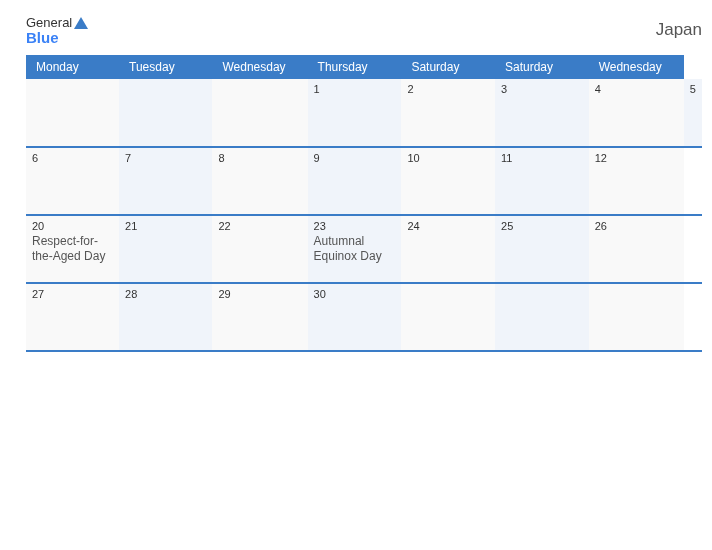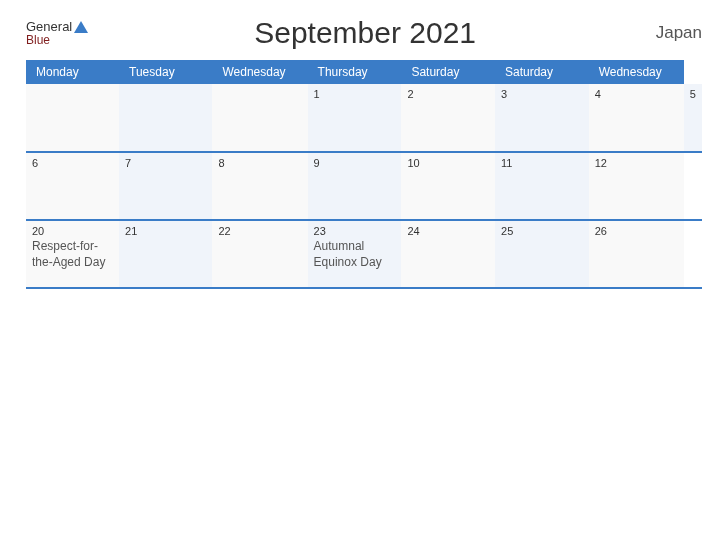--- a/index.html
+++ b/index.html
@@ -27,23 +27,23 @@
       display: flex;
       flex-direction: column;
       line-height: 1;
     }
     .logo-general {
       font-size: 13px;
       color: #333;
       font-weight: normal;
     }
     .logo-blue {
-      font-size: 12px;
-      font-weight: normal;
-      color: #7f1d1d;
+      font-size: 15px;
+      font-weight: bold;
+      color: #3b82f6;
     }
     .logo-icon {
       display: inline-block;
       width: 0;
       height: 0;
       border-left: 7px solid transparent;
       border-right: 7px solid transparent;
       border-bottom: 12px solid #3a7cc7;
       margin-left: 2px;
       vertical-align: middle;
@@ -113,21 +113,20 @@
 <body>
 
 <div class="page">
   <div class="header">
     <div class="logo">
       <span class="logo-general">
         General<span class="logo-icon"></span>
       </span>
       <span class="logo-blue">Blue</span>
     </div>
-    <h1 class="title">September 2021</h1>
     <div class="country">Japan</div>
   </div>
 
   <table class="calendar">
     <thead>
       <tr>
         <th>Monday</th>
         <th>Tuesday</th>
         <th>Wednesday</th>
         <th>Thursday</th>
@@ -192,15 +191,32 @@
           <td>
             <span class="day-num">24</span>
           </td>
           <td>
             <span class="day-num">25</span>
           </td>
           <td>
             <span class="day-num">26</span>
           </td>
         </tr>
+        <tr class="last-row">
+          <td>
+            <span class="day-num">27</span>
+          </td>
+          <td>
+            <span class="day-num">28</span>
+          </td>
+          <td>
+            <span class="day-num">29</span>
+          </td>
+          <td>
+            <span class="day-num">30</span>
+          </td>
+          <td></td>
+          <td></td>
+          <td></td>
+        </tr>
       </tbody>
   </table>
 </div>
 
 </body></html>

